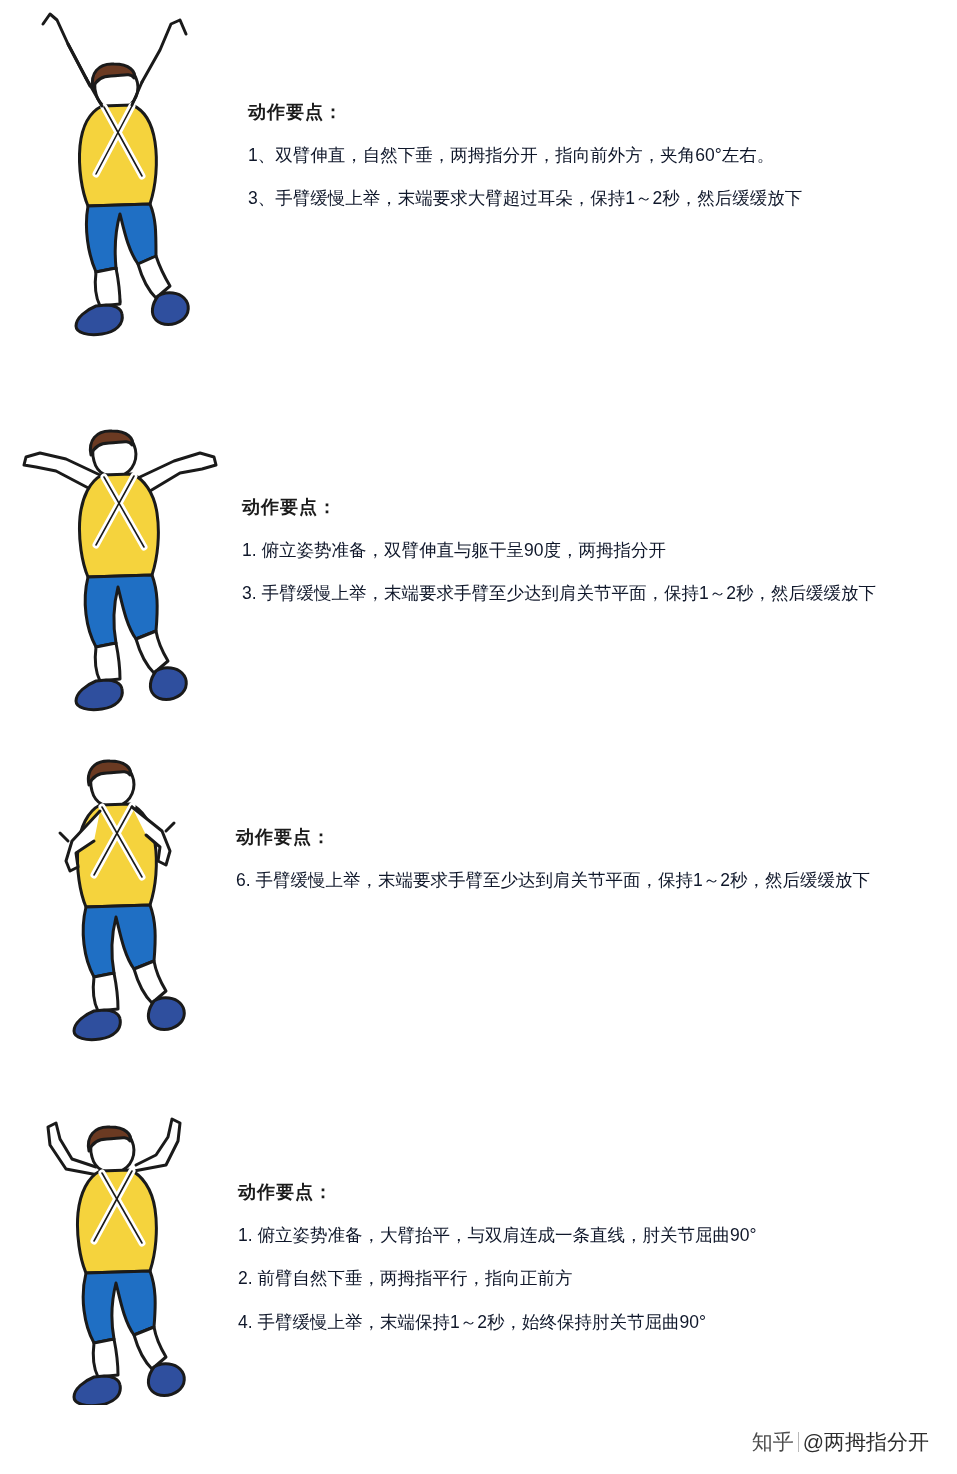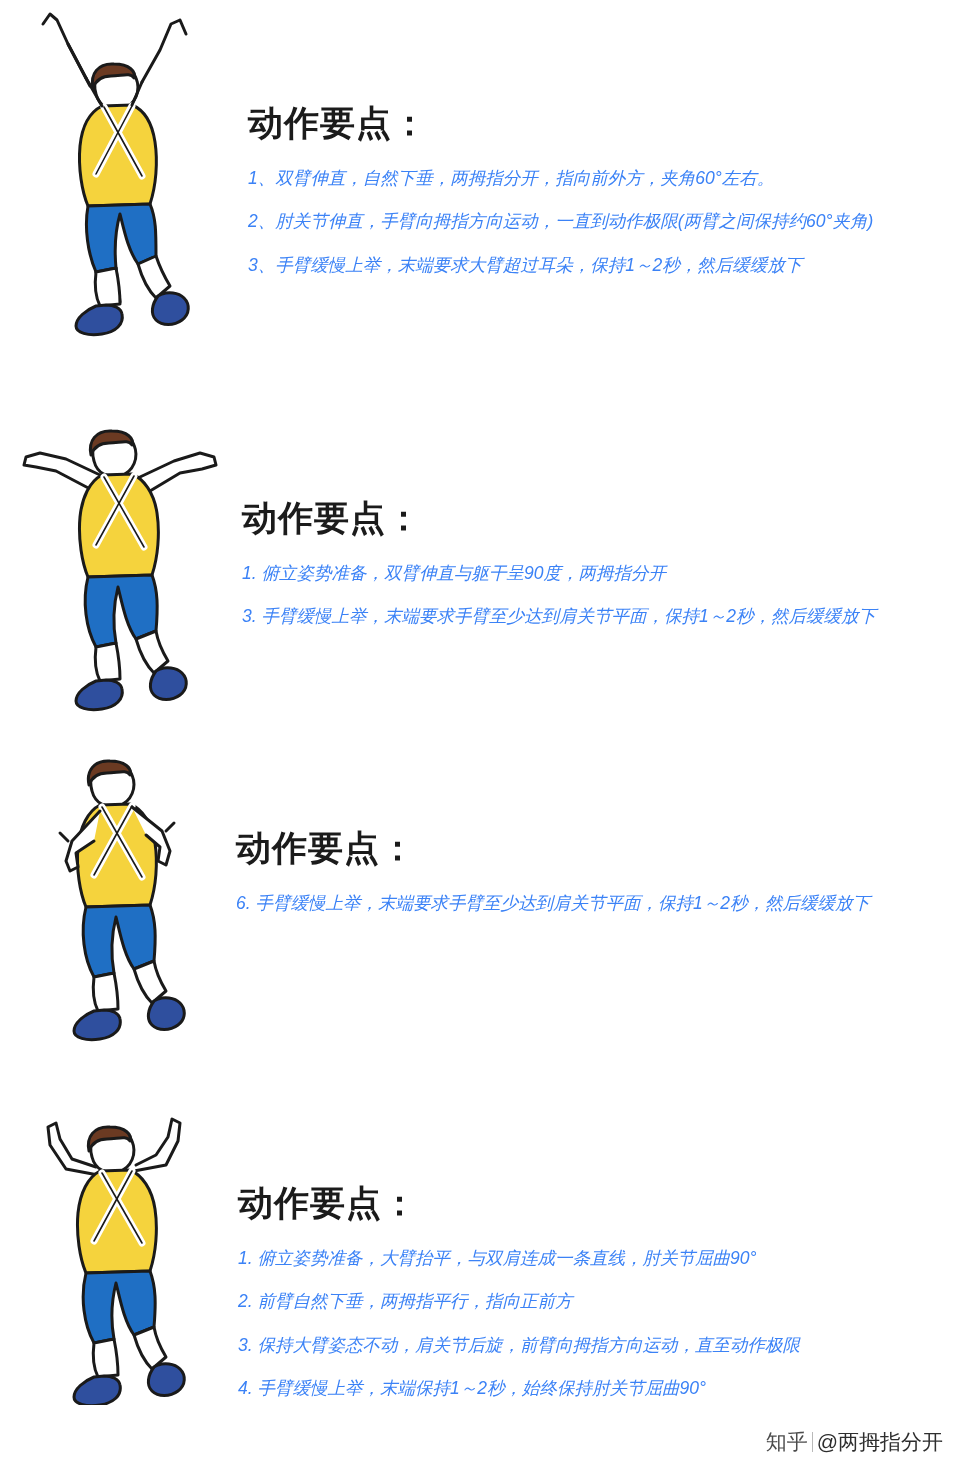--- a/index.html
+++ b/index.html
@@ -31,54 +31,53 @@
     flex: 0 0 230px;
     display: flex;
     justify-content: center;
     align-items: flex-start;
   }
   .text-col {
     flex: 1 1 auto;
     padding-right: 18px;
   }
   .heading {
-    font-size: 35px;
+    font-size: 18px;
     font-weight: bold;
     letter-spacing: 1px;
     margin: 0 0 18px 0;
     color: #1b1b1b;
   }
   .point {
     font-size: 17.5px;
     line-height: 1.5;
     margin: 0 0 17px 0;
-    color: #3b82f6;
+    color: #0f172a;
     white-space: nowrap;
-    font-style: italic;
   }
   
   #section-1 { height: 385px; }
   #section-1 .figure-col { padding-top: 6px; }
   #section-1 .text-col { padding-top: 100px; padding-left: 18px; }
 
   #section-2 { height: 350px; }
   #section-2 .figure-col { padding-top: 20px; }
   #section-2 .text-col { padding-top: 110px; padding-left: 12px; }
 
   #section-3 { height: 360px; }
   #section-3 .figure-col { padding-top: 10px; }
   #section-3 .text-col { padding-top: 90px; padding-left: 6px; }
 
   #section-4 { height: 330px; }
   #section-4 .figure-col { padding-top: 10px; }
   #section-4 .text-col { padding-top: 85px; padding-left: 8px; }
 
   .watermark {
     position: absolute;
-    right: 14px;
+    right: 28px;
     bottom: 18px;
     display: flex;
     align-items: center;
     gap: 4px;
     font-size: 21px;
     color: #3a3a3a;
   }
   .watermark .zhihu {
     color: #4c4c4c;
     font-size: 21px;
@@ -131,21 +130,20 @@
           <path d="M128 258 C132 272 138 284 146 292 L160 280 C154 270 150 262 146 250 Z" fill="#ffffff"></path>
 
           <path d="M86 300 C76 304 66 312 66 320 C66 327 78 330 92 328 C106 326 114 318 112 308 C111 302 104 299 96 299 Z" fill="#2f4f9e"></path>
           <path d="M148 290 C142 298 140 308 146 314 C152 320 164 320 172 314 C180 308 180 298 174 292 C168 286 158 286 152 288 Z" fill="#2f4f9e"></path>
         </g>
       </svg>
     </div>
     <div class="text-col">
       <h2 class="heading">动作要点：</h2>
       <p class="point">1、双臂伸直，自然下垂，两拇指分开，指向前外方，夹角60°左右。</p>
-      <p class="point">2、肘关节伸直，手臂向拇指方向运动，一直到动作极限(两臂之间保持约60°夹角)</p>
       <p class="point">3、手臂缓慢上举，末端要求大臂超过耳朵，保持1～2秒，然后缓缓放下</p>
     </div>
   </div>
 
   <div class="section" id="section-2">
     <div class="figure-col">
       <svg width="210" height="310" viewBox="0 0 210 310">
         <g fill="none" stroke="#1a1a1a" stroke-width="3" stroke-linecap="round" stroke-linejoin="round">
 
           <path d="M90 70 L56 54 L30 48 L16 52 L14 60 L26 62 L46 66 L84 86" fill="#ffffff"></path>
@@ -232,21 +230,20 @@
           <path d="M124 230 C128 244 134 256 142 264 L156 252 C150 242 146 234 144 222 Z" fill="#ffffff"></path>
           <path d="M84 272 C74 276 64 284 64 292 C64 299 76 302 90 300 C104 298 112 290 110 280 C109 274 102 271 94 271 Z" fill="#2f4f9e"></path>
           <path d="M144 262 C138 270 136 280 142 286 C148 292 160 292 168 286 C176 280 176 270 170 264 C164 258 154 258 148 260 Z" fill="#2f4f9e"></path>
         </g>
       </svg>
     </div>
     <div class="text-col">
       <h2 class="heading">动作要点：</h2>
       <p class="point">1. 俯立姿势准备，大臂抬平，与双肩连成一条直线，肘关节屈曲90°</p>
       <p class="point">2. 前臂自然下垂，两拇指平行，指向正前方</p>
-      <p class="point">3. 保持大臂姿态不动，肩关节后旋，前臂向拇指方向运动，直至动作极限</p>
       <p class="point">4. 手臂缓慢上举，末端保持1～2秒，始终保持肘关节屈曲90°</p>
     </div>
   </div>
 
   <div class="watermark">
     <span class="zhihu">知乎</span>
     <span class="divider"></span>
     <span class="handle">@两拇指分开</span>
   </div>
 

